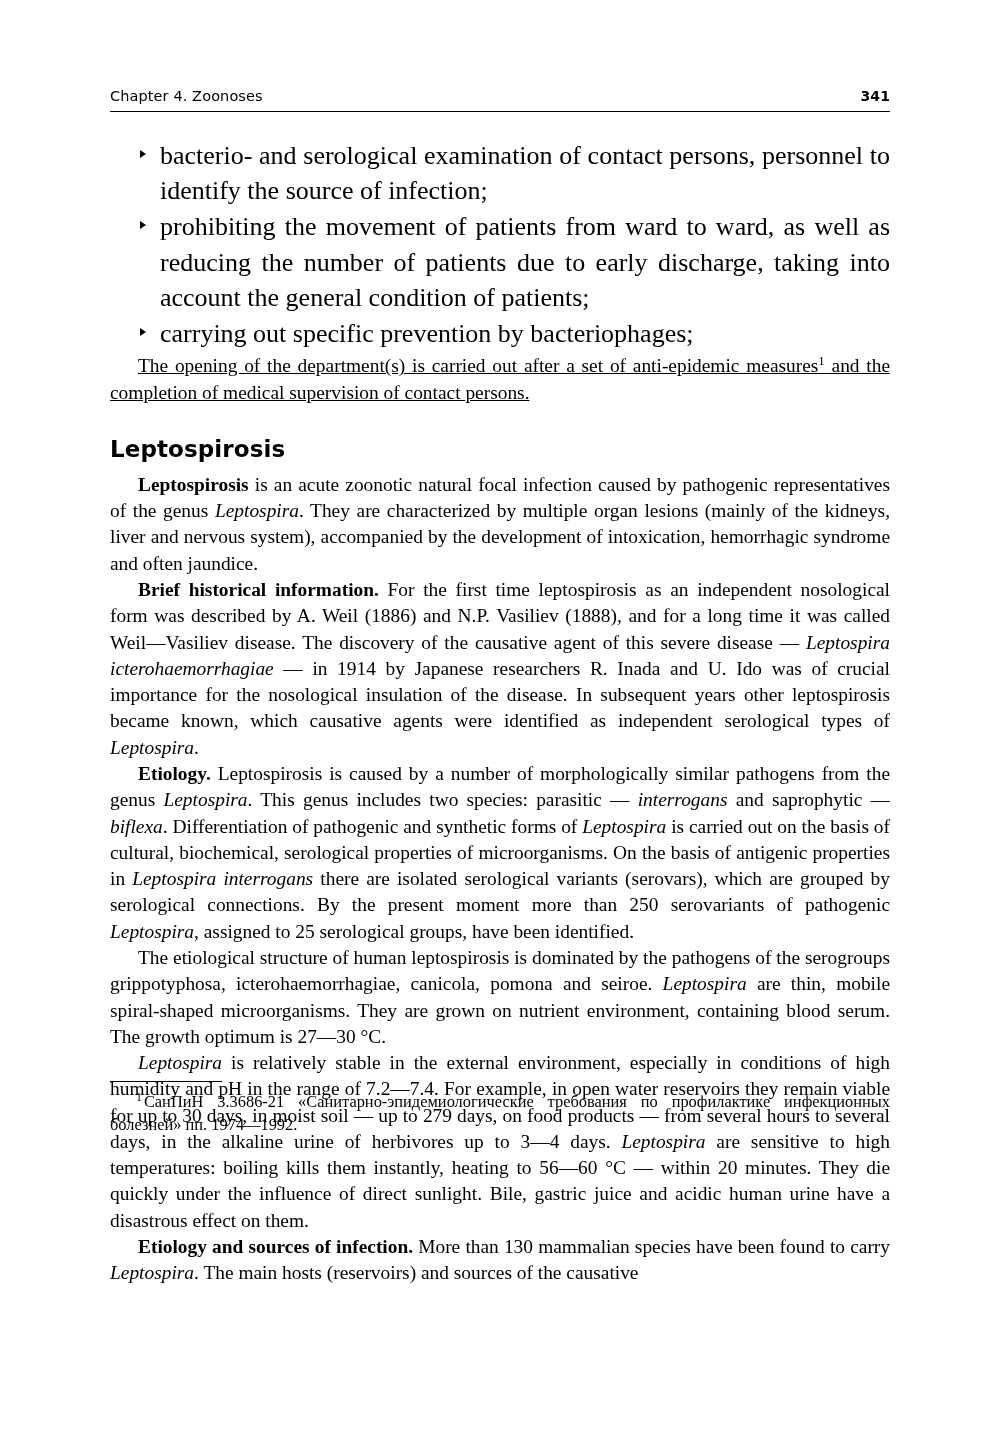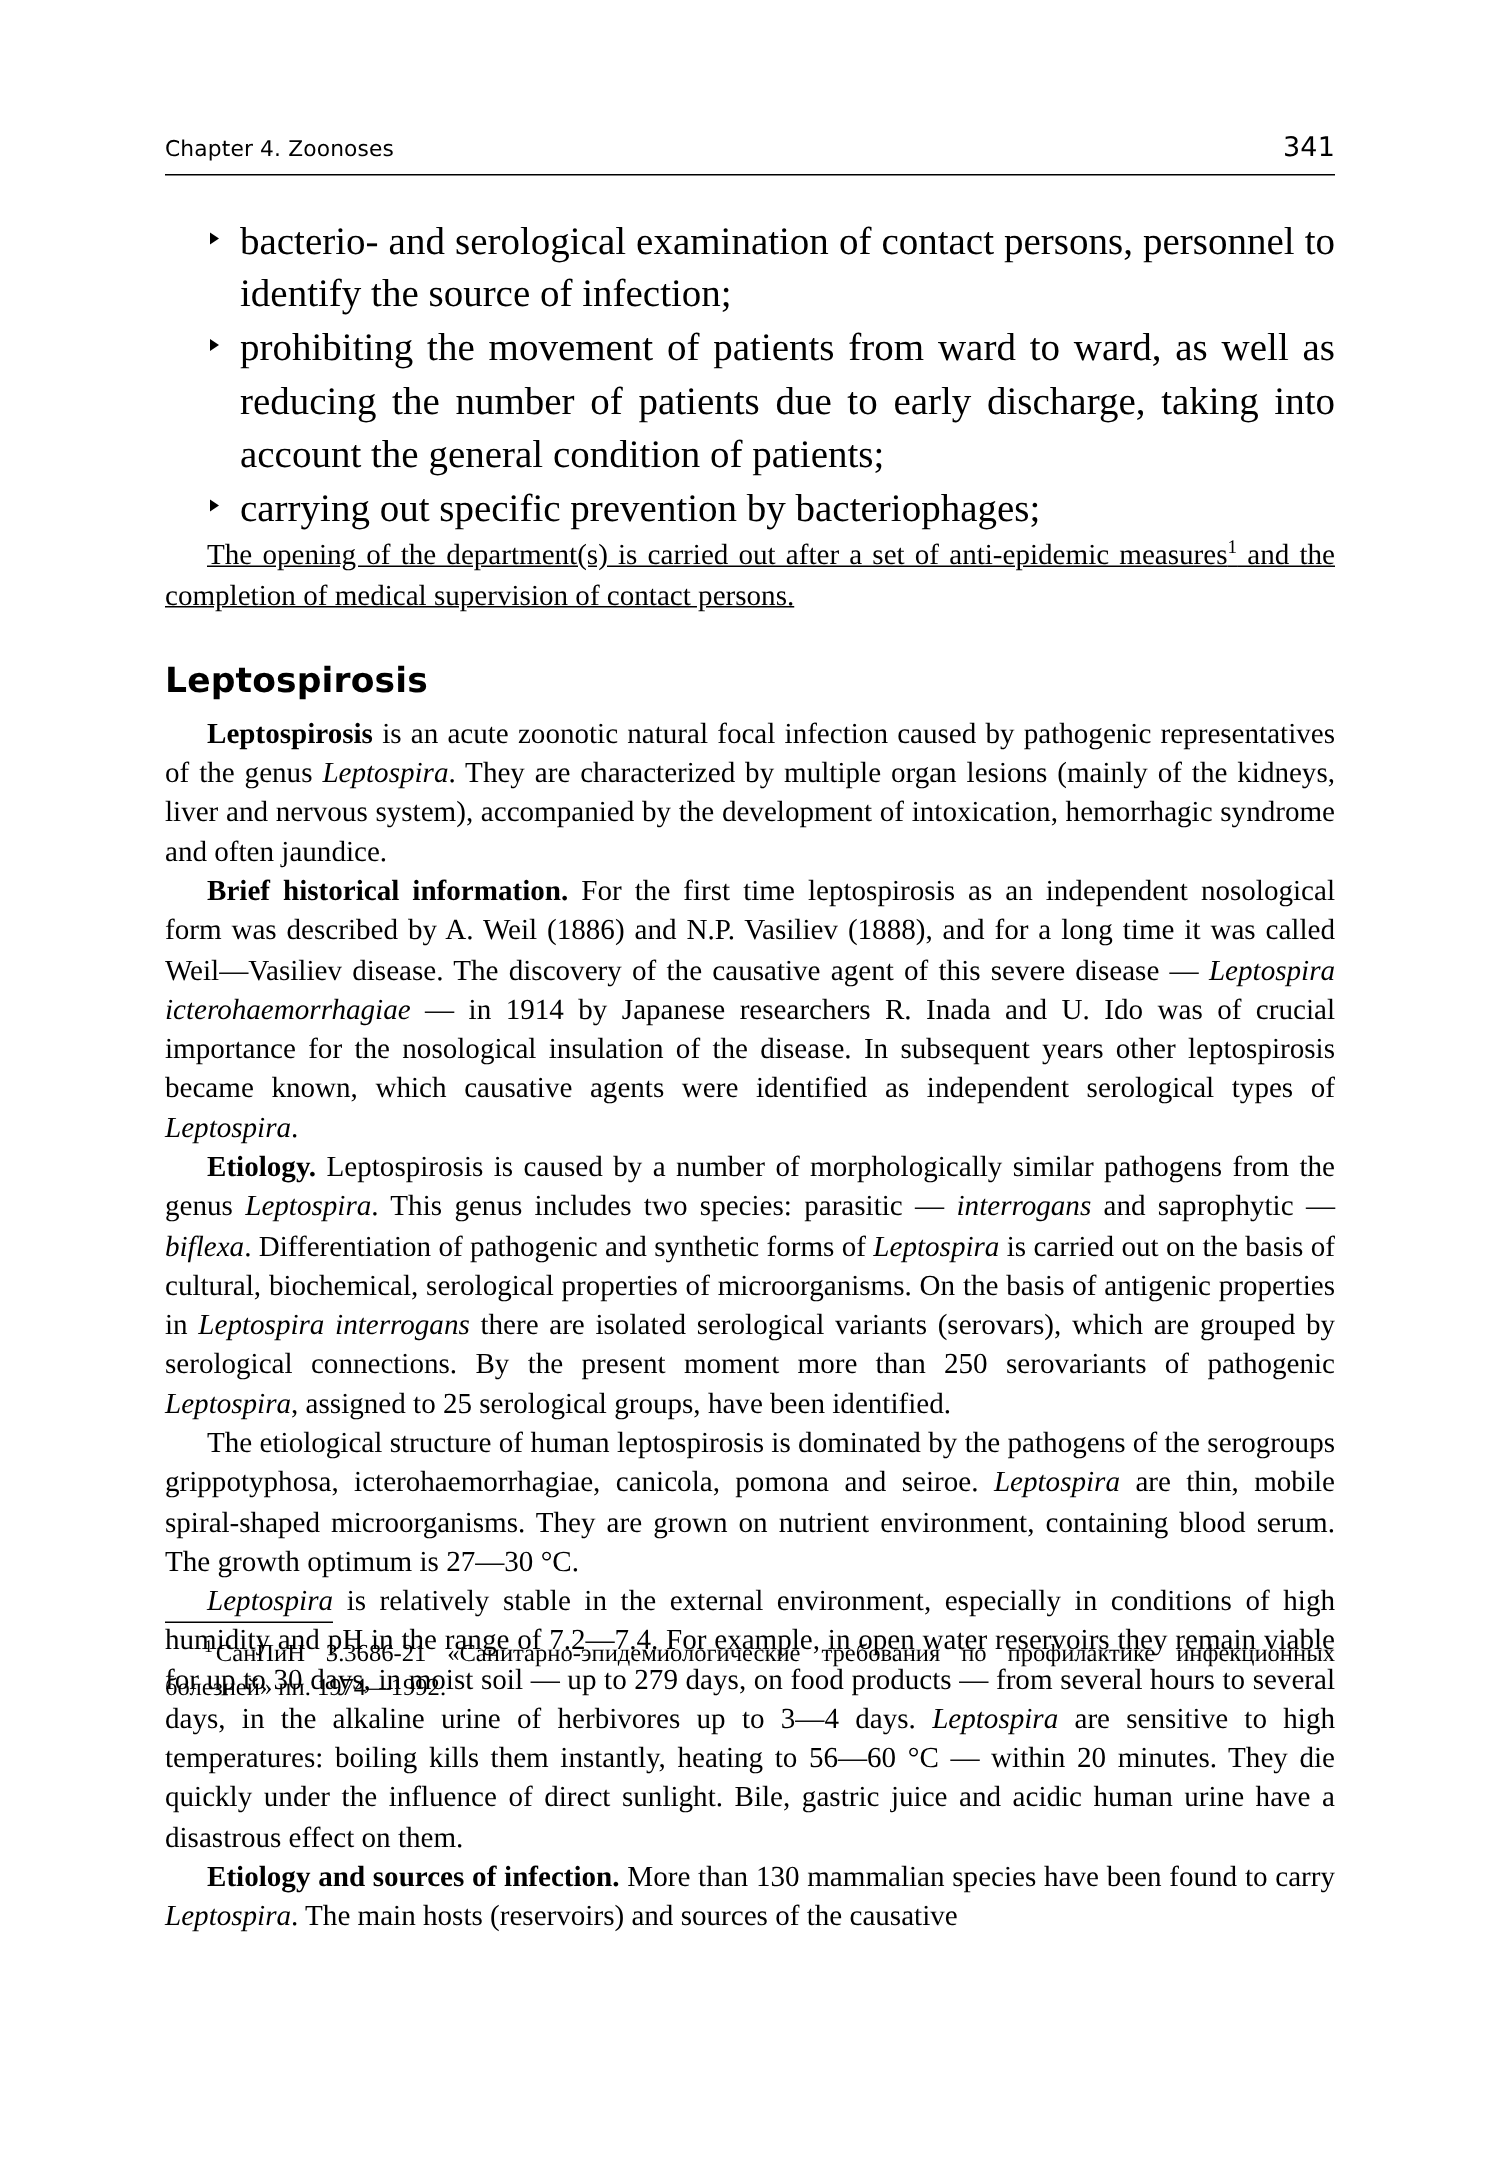--- a/index.html
+++ b/index.html
@@ -29,22 +29,22 @@
     font-size: 14.5px;
     letter-spacing: 0.1px;
     padding-bottom: 7px;
     border-bottom: 1.6px solid #000;
     margin-bottom: 26px;
   }
   .running-head .chapter {
     font-weight: 400;
   }
   .running-head .folio {
-    font-weight: 400;
-    font-size: 18px;
+    font-weight: 700;
+    font-size: 14px;
   }
   
   ul.bullets {
     list-style: none;
     margin: 0 0 0 0;
     padding: 0;
   }
   ul.bullets li {
     position: relative;
     padding-left: 22px;

